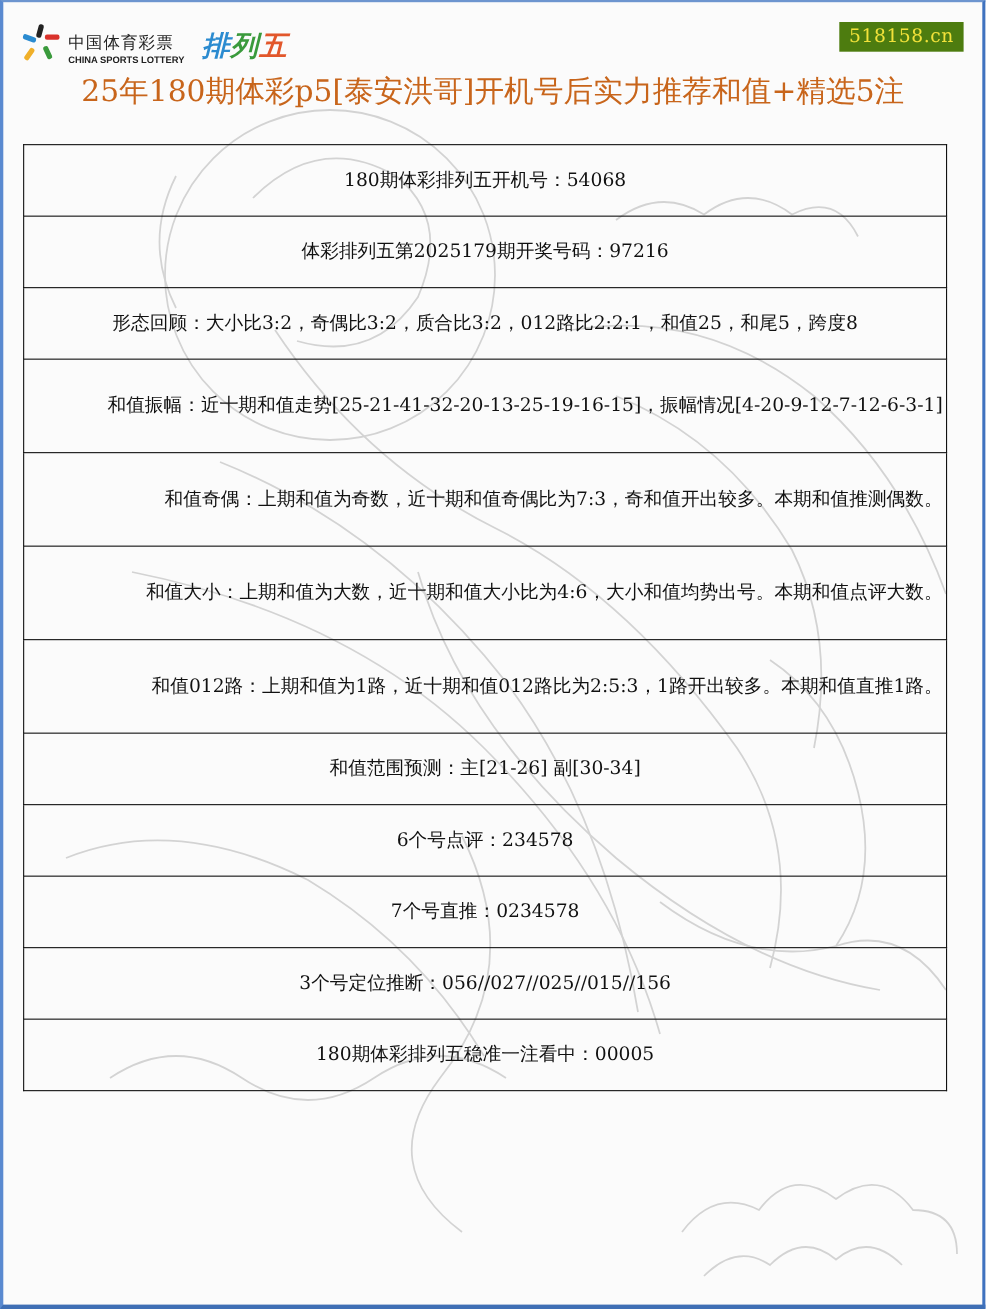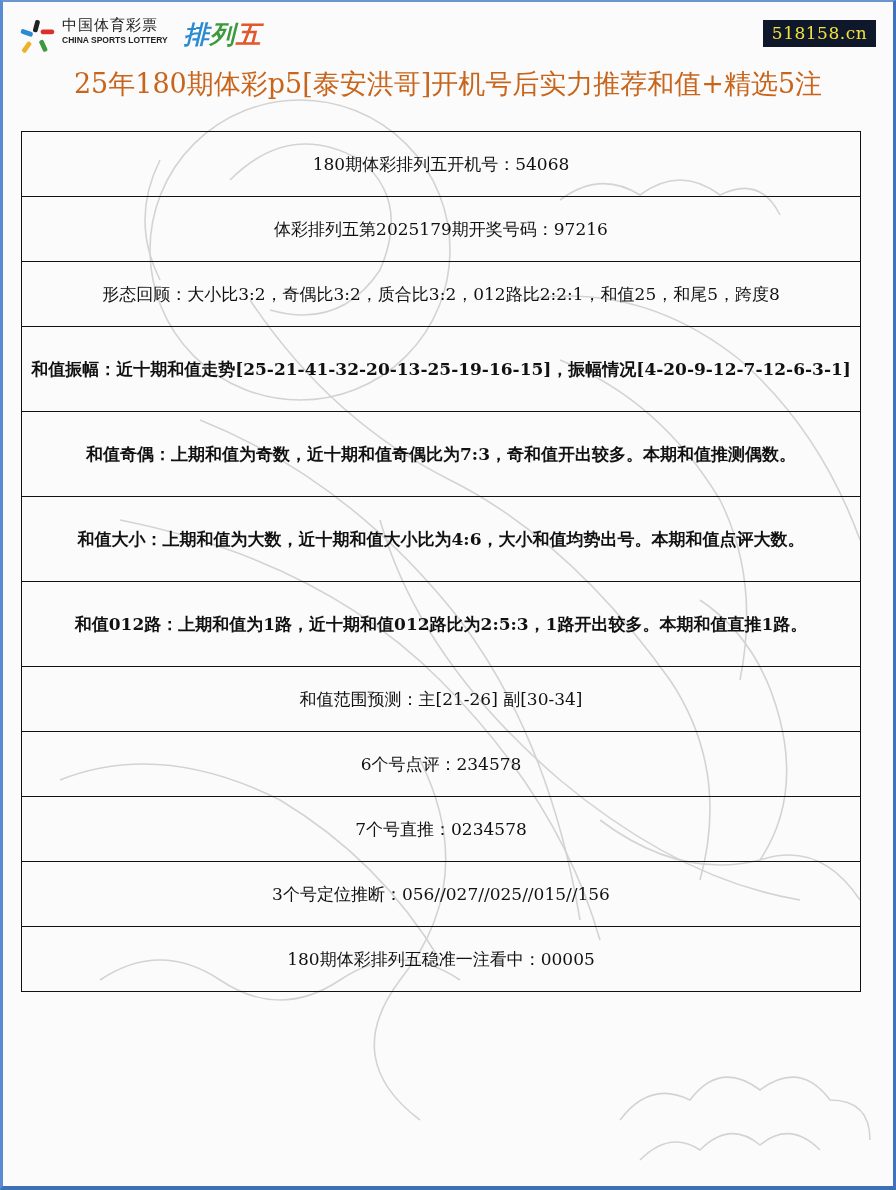--- a/index.html
+++ b/index.html
@@ -16,56 +16,56 @@
       border-bottom: 4px solid #3f6fb5;
       box-sizing: border-box;
       pointer-events: none;
     }
     .bg-art {
       position: absolute; left: 0; top: 0; width: 896px; height: 1190px;
       pointer-events: none; opacity: 0.35;
     }
     .logo {
       position: absolute; left: 18px; top: 18px; height: 40px;
-      display: flex; align-items: flex-start; gap: 6px;
+      display: flex; align-items: flex-end; gap: 6px;
     }
     .logo-mark { width: 38px; height: 38px; position: relative; }
     .logo-text { display: flex; flex-direction: column; line-height: 1; }
     .logo-cn { font-family: "DejaVu Sans", sans-serif; font-size: 15px; color: #222; letter-spacing: 1px; }
     .logo-en { font-family: "Liberation Sans", sans-serif; font-size: 8.5px; font-weight: bold; color: #222; margin-top: 3px; }
     .logo-p5 {
       font-family: "DejaVu Sans", sans-serif; font-weight: bold; font-style: italic;
       font-size: 25px; letter-spacing: 1px; margin-left: 10px;
     }
     .logo-p5 .c1 { color: #2b8bd0; }
     .logo-p5 .c2 { color: #3a9a3c; }
     .logo-p5 .c3 { color: #e2572b; }
     .site-badge {
       position: absolute; left: 763px; top: 20px; width: 113px; height: 27px;
-      background: #0f172a; color: #f2e23a; font-family: "DejaVu Serif", serif;
+      background: #4d7c0f; color: #f2e23a; font-family: "DejaVu Serif", serif;
       font-size: 17px; line-height: 27px; text-align: center; letter-spacing: 0.5px;
     }
     .page-title {
       position: absolute; left: 0; top: 64px; width: 896px; text-align: center;
       color: #c8651b; font-size: 27px; line-height: 40px; white-space: nowrap;
       letter-spacing: 0px;
     }
     table.content {
       position: absolute; left: 21px; top: 131px; width: 840px;
       border-collapse: collapse; table-layout: fixed;
     }
     table.content td {
       border: 1.5px solid #111; padding: 0 3px; color: #111;
       font-size: 17px; line-height: 22px; vertical-align: middle;
       background: transparent;
     }
     tr.short td { height: 64px; }
     tr.tall td { height: 84px; }
     td.center { text-align: center; }
-    td.left { text-align: center; font-weight: bold; }
+    td.left { text-align: right; }
   </style>
 </head>
 <body>
 
 <svg class="bg-art" viewBox="0 0 896 1190" xmlns="http://www.w3.org/2000/svg">
   <g fill="none" stroke="#8a8a8a" stroke-width="1.6">
     <circle cx="300" cy="250" r="150"></circle>
     <path d="M230 180 q60 -60 130 -20 q50 40 20 110 q-40 60 -110 40"></path>
     <path d="M250 300 q80 120 200 180 q120 60 220 200 q60 90 30 200"></path>
     <path d="M200 420 q150 60 260 200 q90 120 120 300"></path>

